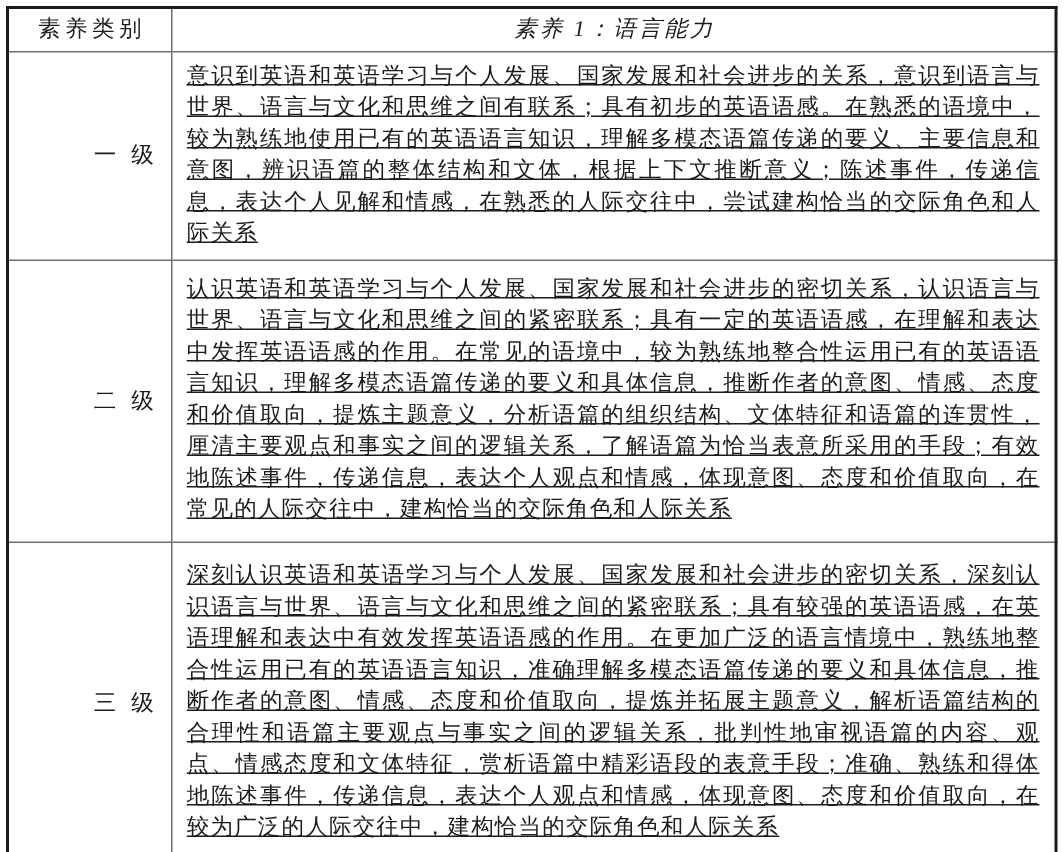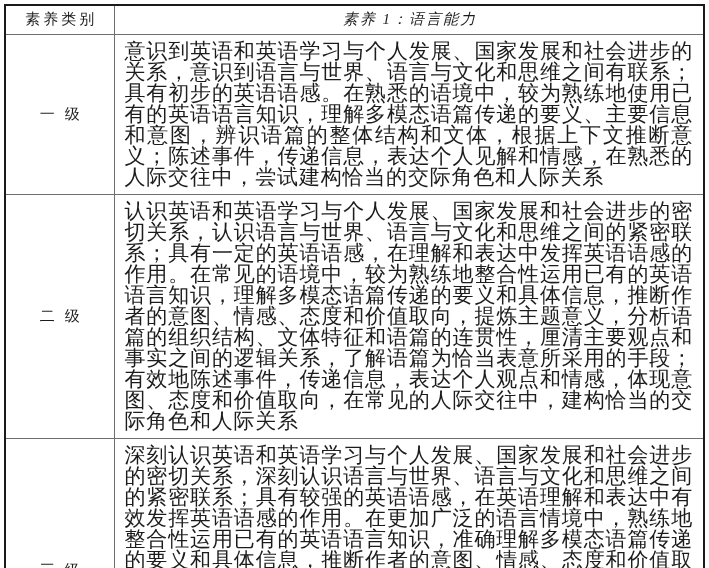--- a/index.html
+++ b/index.html
@@ -45,34 +45,35 @@
   }
   th.header-title {
     text-align: center;
     vertical-align: middle;
     font-size: 15px;
     letter-spacing: 2px;
     text-indent: 2px;
     font-style: italic;
   }
   td.level-cell {
-    text-align: center;
+    text-align: right;
     vertical-align: middle;
     font-size: 15px;
     letter-spacing: 10px;
     text-indent: 10px;
   }
   td.desc-cell {
     vertical-align: middle;
     padding: 6px 10px 6px 10px;
-    font-size: 21px;
+    font-size: 15px;
     line-height: 21px;
     letter-spacing: 0.8px;
     text-align: justify;
     text-justify: inter-ideograph;
+    text-decoration: underline;
   }
 </style>
 </head>
 <body>
 
 <div class="page">
   <table class="competency">
     <colgroup>
       <col class="col-level">
       <col class="col-desc">

